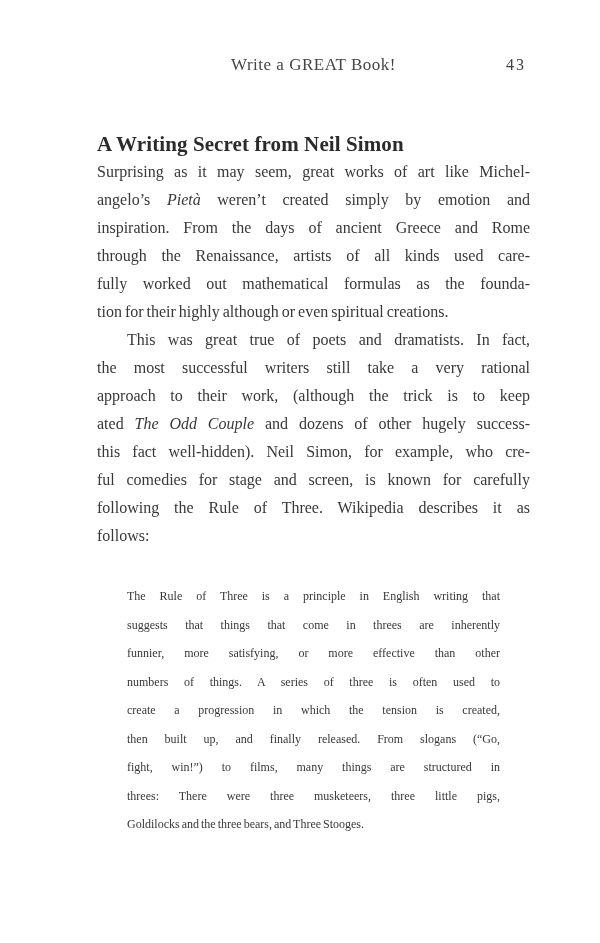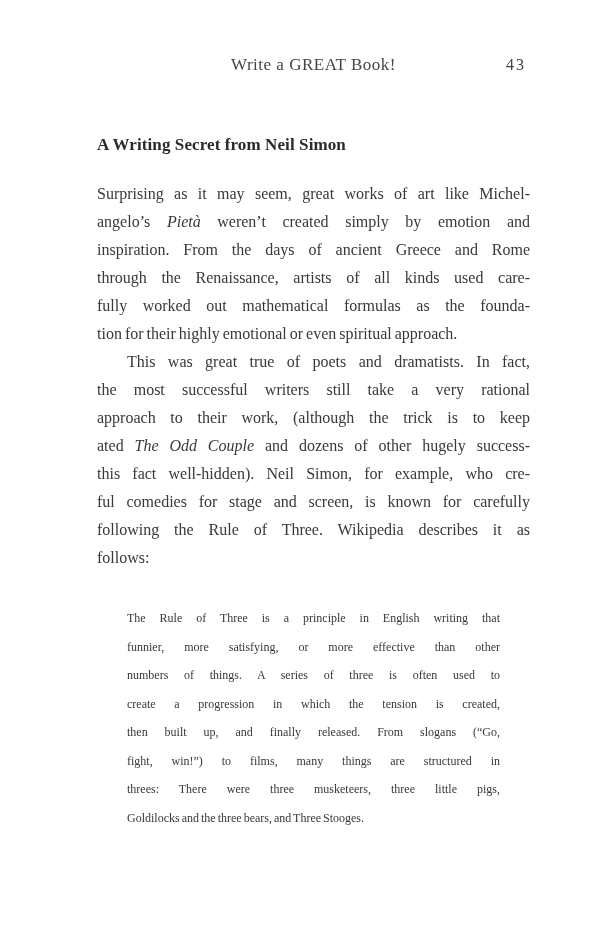--- a/index.html
+++ b/index.html
@@ -33,28 +33,28 @@
     position: absolute;
     right: 4px;
     top: 0;
     font-size: 16px;
     letter-spacing: 2px;
     color: #404040;
   }
   .heading {
     margin: 56px 0 0 97px;
     width: 440px;
-    font-size: 17px;
+    font-size: 21px;
     line-height: 27px;
     font-weight: bold;
     color: #2b2b2b;
     letter-spacing: 0.1px;
   }
   .bodytext {
-    margin: 22px 0 0 97px;
+    margin: 0 0 0 97px;
     width: 433px;
     font-size: 16px;
     line-height: 28px;
     word-spacing: -1px;
   }
   .quote {
     margin: 32px 0 0 127px;
     width: 373px;
     font-size: 12px;
     line-height: 28.5px;
@@ -85,36 +85,37 @@
 
   <h1 class="heading">A Writing Secret from Neil Simon</h1>
 
   <div class="bodytext">
     <div>
         <div class="tline"><span>Surprising as it may seem, great works of art like Michel-</span></div>
         <div class="tline"><span>angelo’s </span><span class="italic">Pietà</span><span> weren’t created simply by emotion and</span></div>
         <div class="tline"><span>inspiration. From the days of ancient Greece and Rome</span></div>
         <div class="tline"><span>through the Renaissance, artists of all kinds used care-</span></div>
         <div class="tline"><span>fully worked out mathematical formulas as the founda-</span></div>
-        <div class="tline tline-last"><span>tion for their highly emotional or even spiritual approach.</span></div>
+        <div class="tline tline-last"><span>tion for their highly although or even spiritual creations.</span></div>
       </div>
     <div>
         <div class="tline tline-indent"><span>This was great true of poets and dramatists. In fact,</span></div>
         <div class="tline"><span>the most successful writers still take a very rational</span></div>
         <div class="tline"><span>approach to their work, (although the trick is to keep</span></div>
         <div class="tline"><span>ated </span><span class="italic">The Odd Couple</span><span> and dozens of other hugely success-</span></div>
         <div class="tline"><span>this fact well-hidden). Neil Simon, for example, who cre-</span></div>
         <div class="tline"><span>ful comedies for stage and screen, is known for carefully</span></div>
         <div class="tline"><span>following the Rule of Three. Wikipedia describes it as</span></div>
         <div class="tline tline-last"><span>follows:</span></div>
       </div>
   </div>
 
   <div class="quote">
       <div class="tline"><span>The Rule of Three is a principle in English writing that</span></div>
+      <div class="tline"><span>suggests that things that come in threes are inherently</span></div>
       <div class="tline"><span>funnier, more satisfying, or more effective than other</span></div>
       <div class="tline"><span>numbers of things. A series of three is often used to</span></div>
       <div class="tline"><span>create a progression in which the tension is created,</span></div>
       <div class="tline"><span>then built up, and finally released. From slogans (“Go,</span></div>
       <div class="tline"><span>fight, win!”) to films, many things are structured in</span></div>
       <div class="tline"><span>threes: There were three musketeers, three little pigs,</span></div>
       <div class="tline tline-last"><span>Goldilocks and the three bears, and Three Stooges.</span></div>
     </div>
 
 </div>

